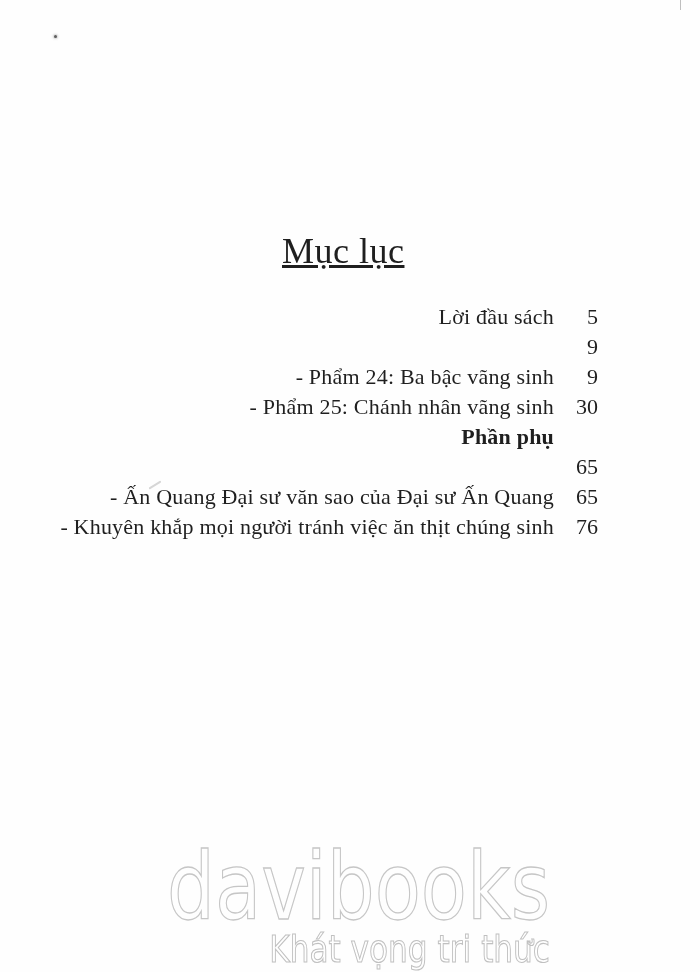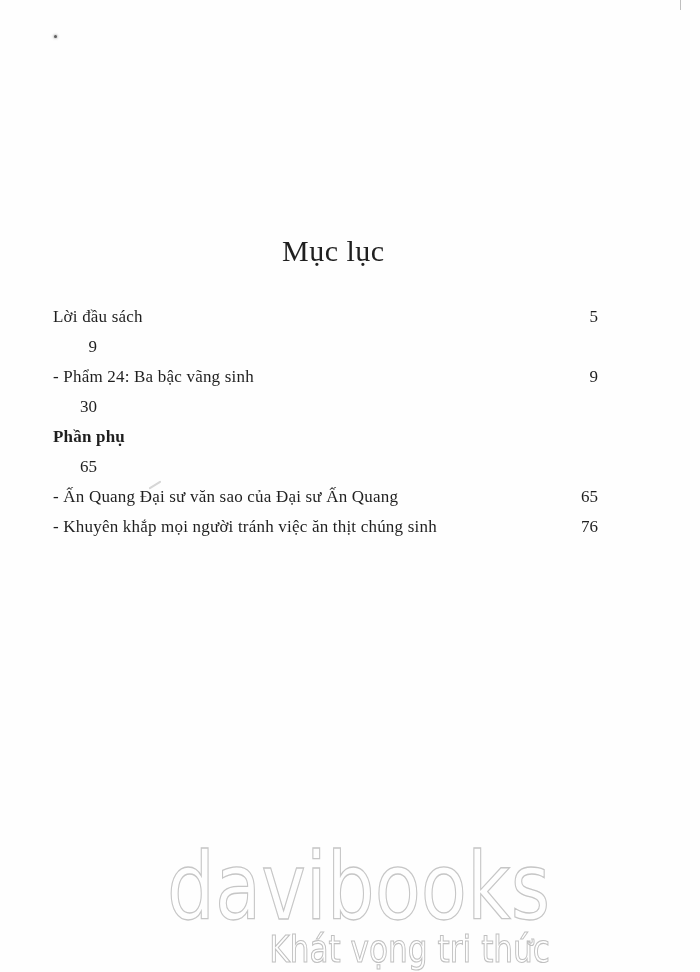--- a/index.html
+++ b/index.html
@@ -16,40 +16,41 @@
     overflow: hidden;
     font-family: "Liberation Serif", serif;
     color: #1f1f1f;
   }
 
   
   .doc-title {
     position: absolute;
     top: 236px;
     left: 282px;
-    font-size: 30px;
+    font-size: 36px;
     line-height: 30px;
     letter-spacing: 0.5px;
     white-space: nowrap;
+    text-decoration: underline;
   }
 
   
   .toc {
     position: absolute;
     top: 302px;
     left: 53px;
     width: 545px;
   }
   .toc-row {
     display: flex;
-    justify-content: space-between;
+    justify-content: flex-end;
     align-items: baseline;
     height: 30px;
     line-height: 30px;
-    font-size: 17px;
+    font-size: 22px;
     white-space: nowrap;
   }
   .toc-row.bold .toc-label {
     font-weight: bold;
   }
   .toc-label {
     letter-spacing: 0.2px;
   }
   .toc-page {
     font-weight: normal;
@@ -136,20 +137,21 @@
         <span class="toc-page">5</span>
       </div>
       <div class="toc-row bold">
         <span class="toc-page">9</span>
       </div>
       <div class="toc-row">
         <span class="toc-label">- Phẩm 24: Ba bậc vãng sinh</span>
         <span class="toc-page">9</span>
       </div>
       <div class="toc-row">
+        <span class="toc-label">- Phẩm 25: Chánh nhân vãng sinh</span>
         <span class="toc-page">30</span>
       </div>
       <div class="toc-row bold">
         <span class="toc-label">Phần phụ</span>
         <span class="toc-page"></span>
       </div>
       <div class="toc-row bold">
         <span class="toc-page">65</span>
       </div>
       <div class="toc-row">

